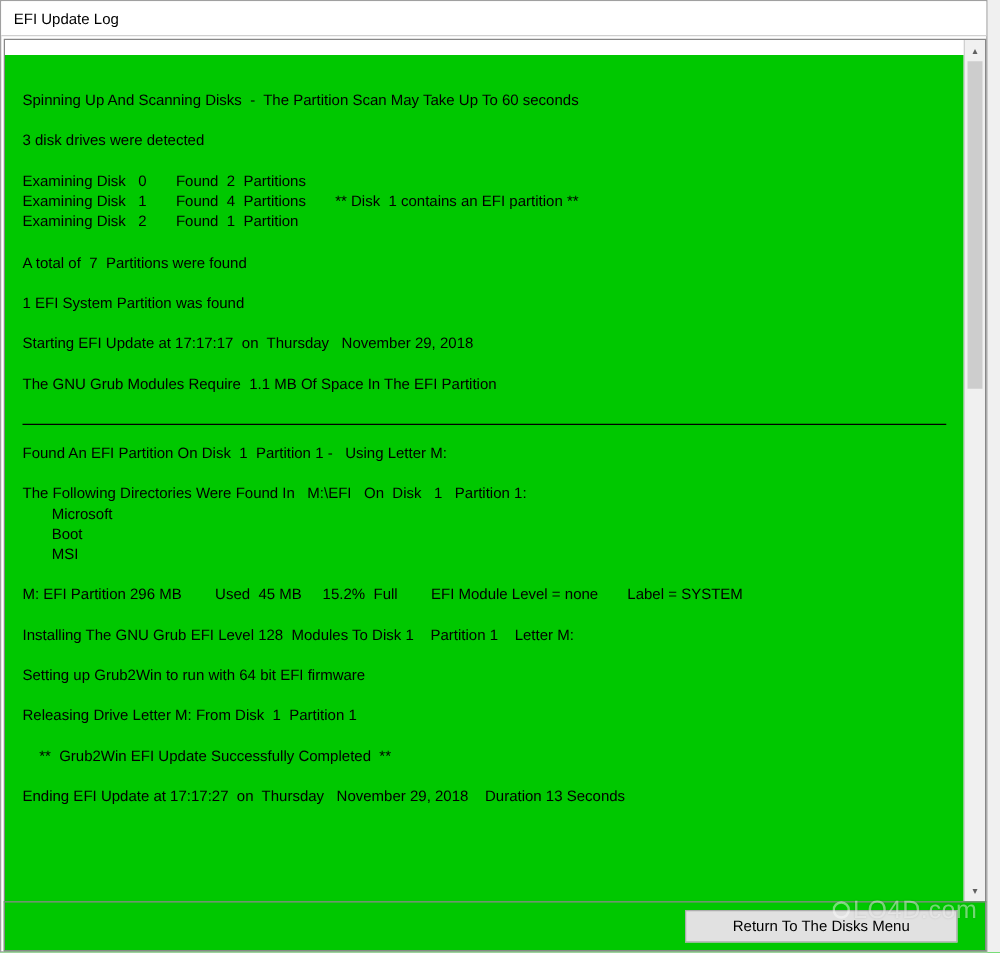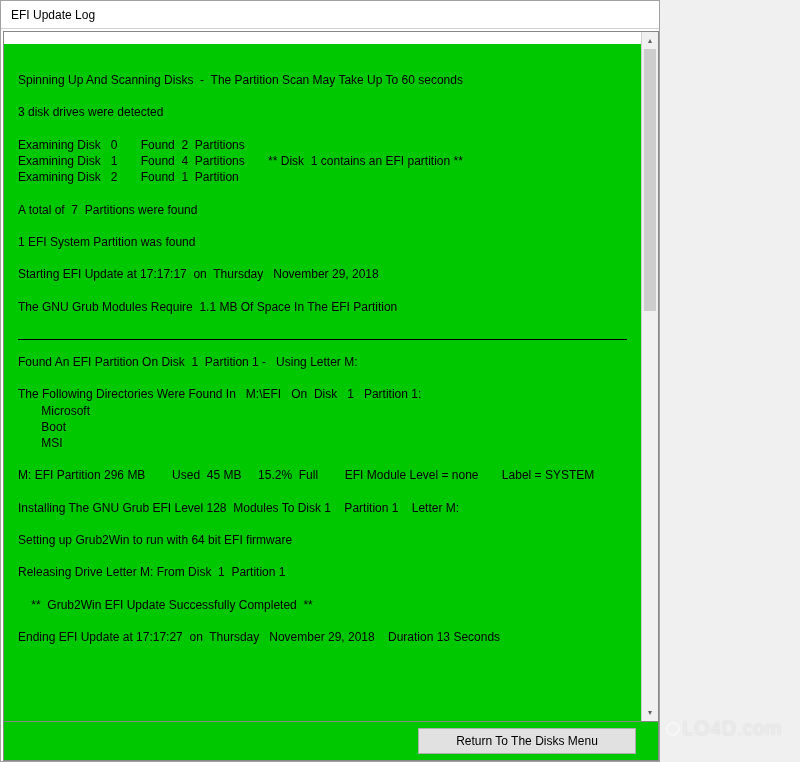--- a/index.html
+++ b/index.html
@@ -8,21 +8,21 @@
       padding: 0;
     }
     body {
       font-family: "Segoe UI", Tahoma, sans-serif;
       background: #f0f0f0;
       width: 800px;
       height: 762px;
       overflow: hidden;
     }
     .window {
-      width: 660px;
+      width: 790px;
       height: 762px;
       background: #ffffff;
       border: 1px solid #a0a0a0;
       display: flex;
       flex-direction: column;
     }
     .titlebar {
       height: 28px;
       padding: 4px 10px;
       font-size: 12px;

